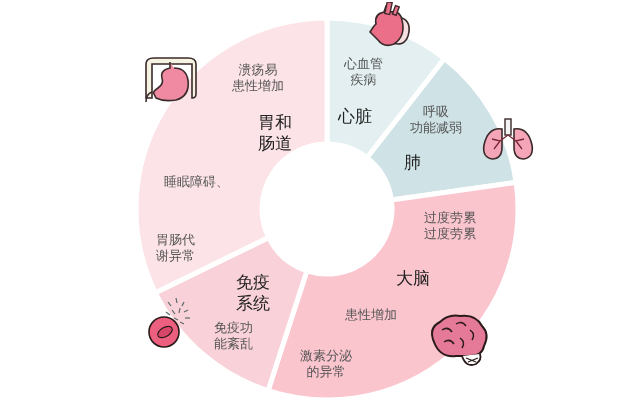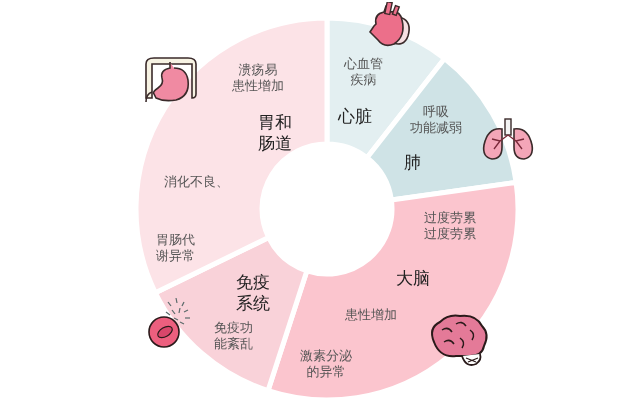--- a/index.html
+++ b/index.html
@@ -56,21 +56,21 @@
 
 <div class="lbl desc" style="left:232px; top:62px;">
   <div>溃疡易</div>
     <div>患性增加</div>
 </div>
 <div class="lbl title" style="left:214px; top:112px;margin-left:44px;">
   <div>胃和</div>
     <div>肠道</div>
 </div>
 <div class="lbl desc" style="left:164px; top:174px;">
-  <div>消化不良、</div>
+  <div>睡眠障碍、</div>
 </div>
 <div class="lbl desc" style="left:156px; top:232px;">
   <div>胃肠代</div>
     <div>谢异常</div>
 </div>
 
 <svg class="icon" style="left:360px; top:2px;" width="60" height="52" viewBox="0 0 60 52">
   <path d="M30 40 Q44 46 48 34 Q52 20 42 16 Q34 14 30 20 Z" fill="#f6dfe2" stroke="#3a2a2a" stroke-width="1.6"></path>
   <path d="M16 22 Q14 12 24 10 L26 4 L30 4 L30 10 Q40 8 42 18 Q46 34 34 42 Q24 46 18 38 L10 30 L14 24 Z" fill="#ec6f8a" stroke="#3a2a2a" stroke-width="1.6"></path>
   <rect x="26" y="0" width="5" height="12" fill="#ec6f8a" stroke="#3a2a2a" stroke-width="1.4" transform="rotate(12 28 6)"></rect>

